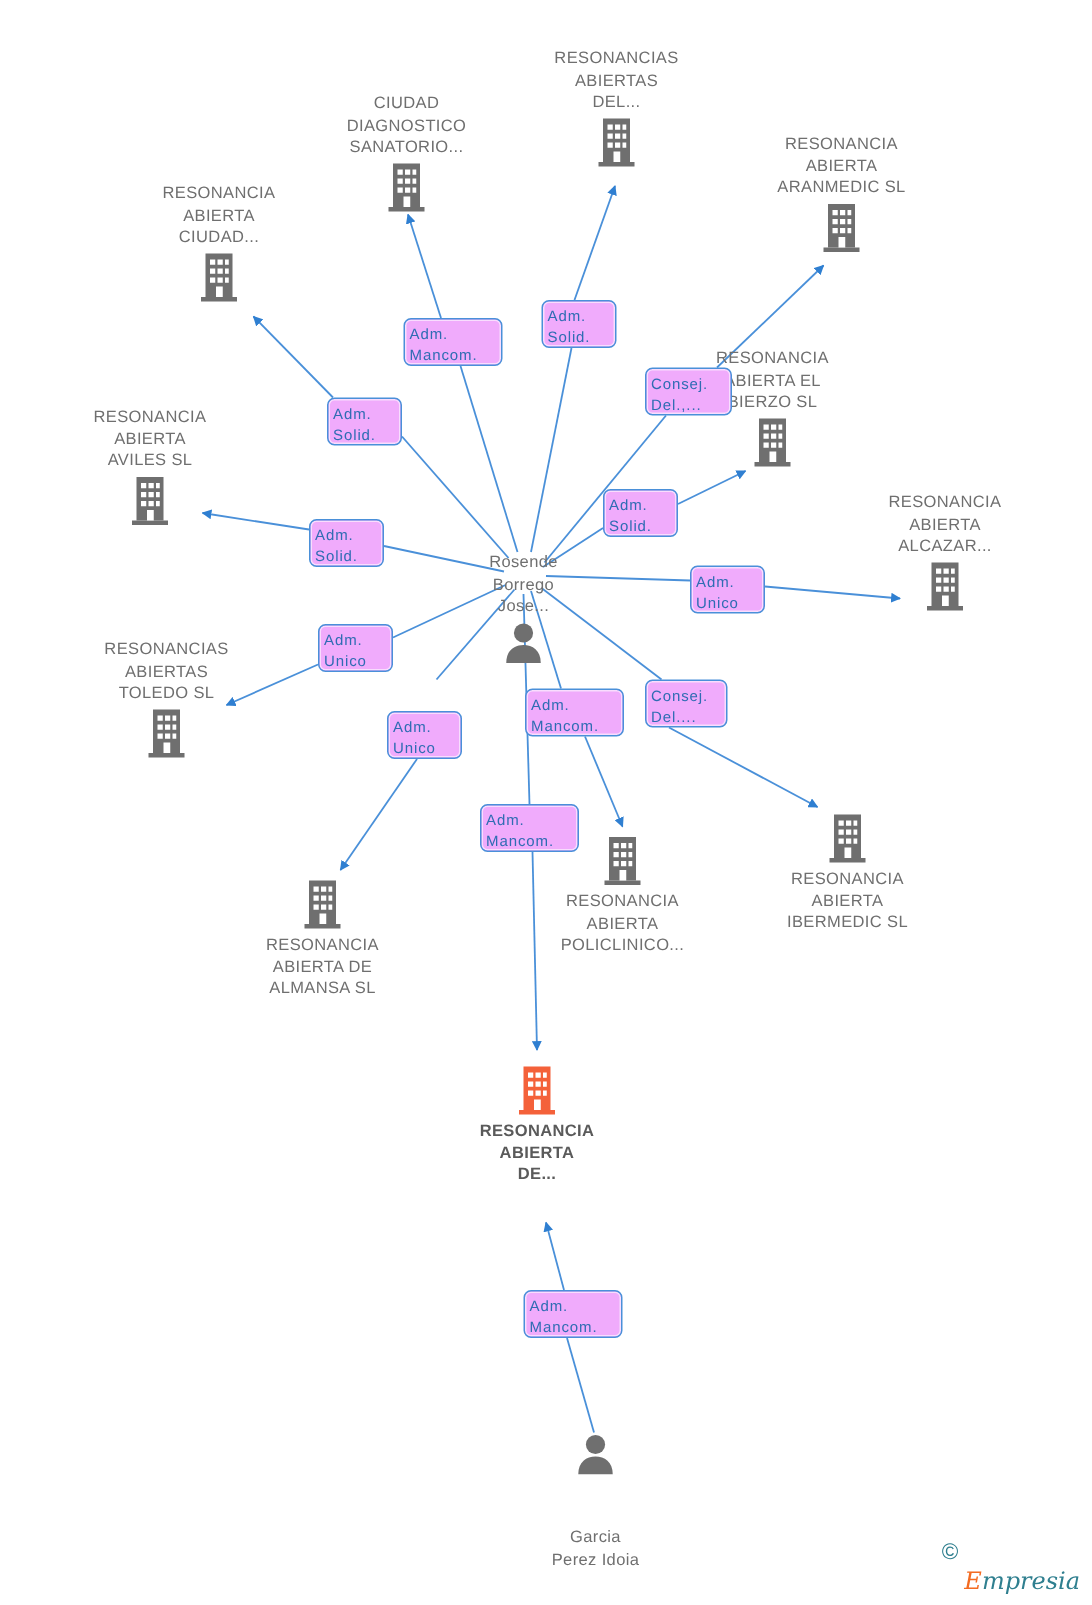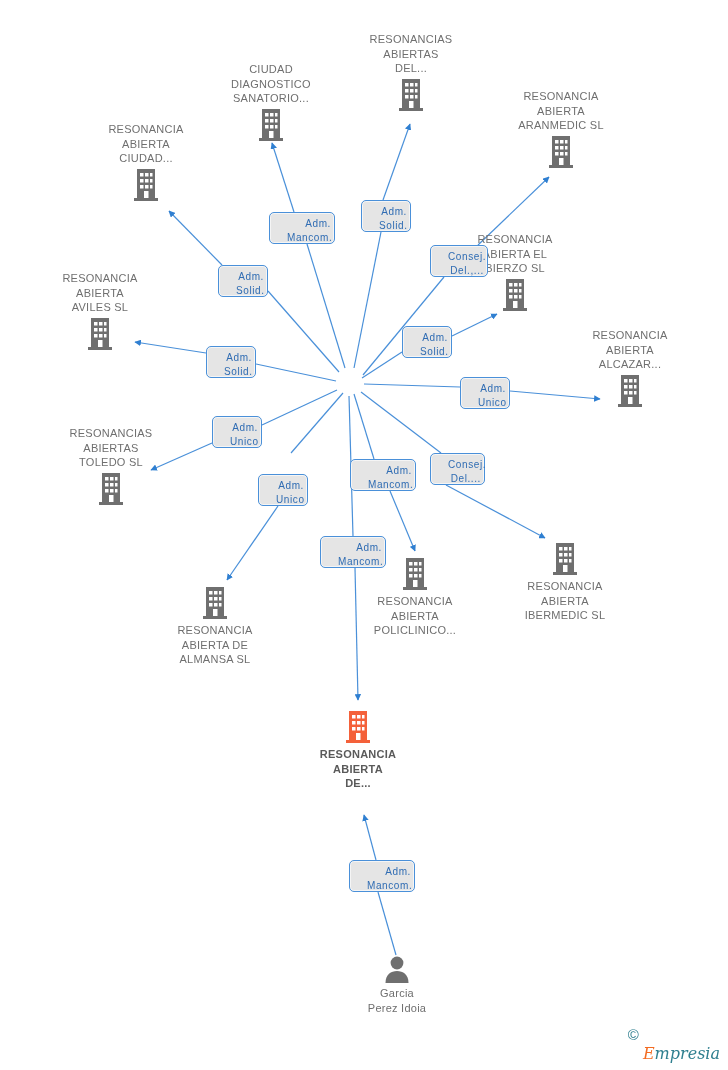--- a/index.html
+++ b/index.html
@@ -51,27 +51,27 @@
   .node.caption-above .caption { margin-bottom: 2px; }
   .node.caption-below .caption { margin-top: 3px; }
   .node.focus .caption { color: #5a5a5a; font-weight: bold; }
 
   
   .rel {
     position: absolute;
     box-sizing: border-box;
     border: 1px solid #4a90d9;
     border-radius: 5px;
-    background: #e5e5e5;
+    background: #f0abfc;
     color: #2f6cb3;
     font-size: 10px;
     line-height: 14px;
     letter-spacing: 0.6px;
-    text-align: right;
-    padding: 4px 3px 4px 17px;
+    text-align: left;
+    padding: 4px 3px 4px 3px;
     white-space: pre-line;
     box-shadow: 0 0 0 1px rgba(255,255,255,0.6) inset;
   }
 
   
   #watermark {
     position: absolute;
     right: 8px;
     bottom: 8px;
     display: flex;
@@ -431,22 +431,33 @@
             <rect x="18" y="17" width="2.5" height="3.5"></rect>
           <rect x="12" y="23" width="4.5" height="7"></rect>
         </g>
       </svg>
     </span>
     <span class="caption">RESONANCIA
 ABIERTA
 DE...</span>
   </div>
 
-
-  <div class="node caption-below" style="left:397px; top:955px;">
+  <div class="node caption-above" style="left:349px; top:368px;">
+    <span class="glyph">
+      <svg width="28" height="28" viewBox="0 0 28 28" xmlns="http://www.w3.org/2000/svg">
+        <circle cx="14" cy="8" r="6.4" fill="#6f6f6f"></circle>
+        <path d="M2.5 28 C2.5 19.5 8 16 14 16 C20 16 25.5 19.5 25.5 28 Z" fill="#6f6f6f"></path>
+      </svg>
+    </span>
+    <span class="caption">Rosende
+Borrego
+Jose...</span>
+  </div>
+
+  <div class="node caption-below" style="left:397px; top:955px;gap:32px;">
     <span class="glyph">
       <svg width="28" height="28" viewBox="0 0 28 28" xmlns="http://www.w3.org/2000/svg">
         <circle cx="14" cy="8" r="6.4" fill="#6f6f6f"></circle>
         <path d="M2.5 28 C2.5 19.5 8 16 14 16 C20 16 25.5 19.5 25.5 28 Z" fill="#6f6f6f"></path>
       </svg>
     </span>
     <span class="caption">Garcia
 Perez Idoia</span>
   </div>
 

